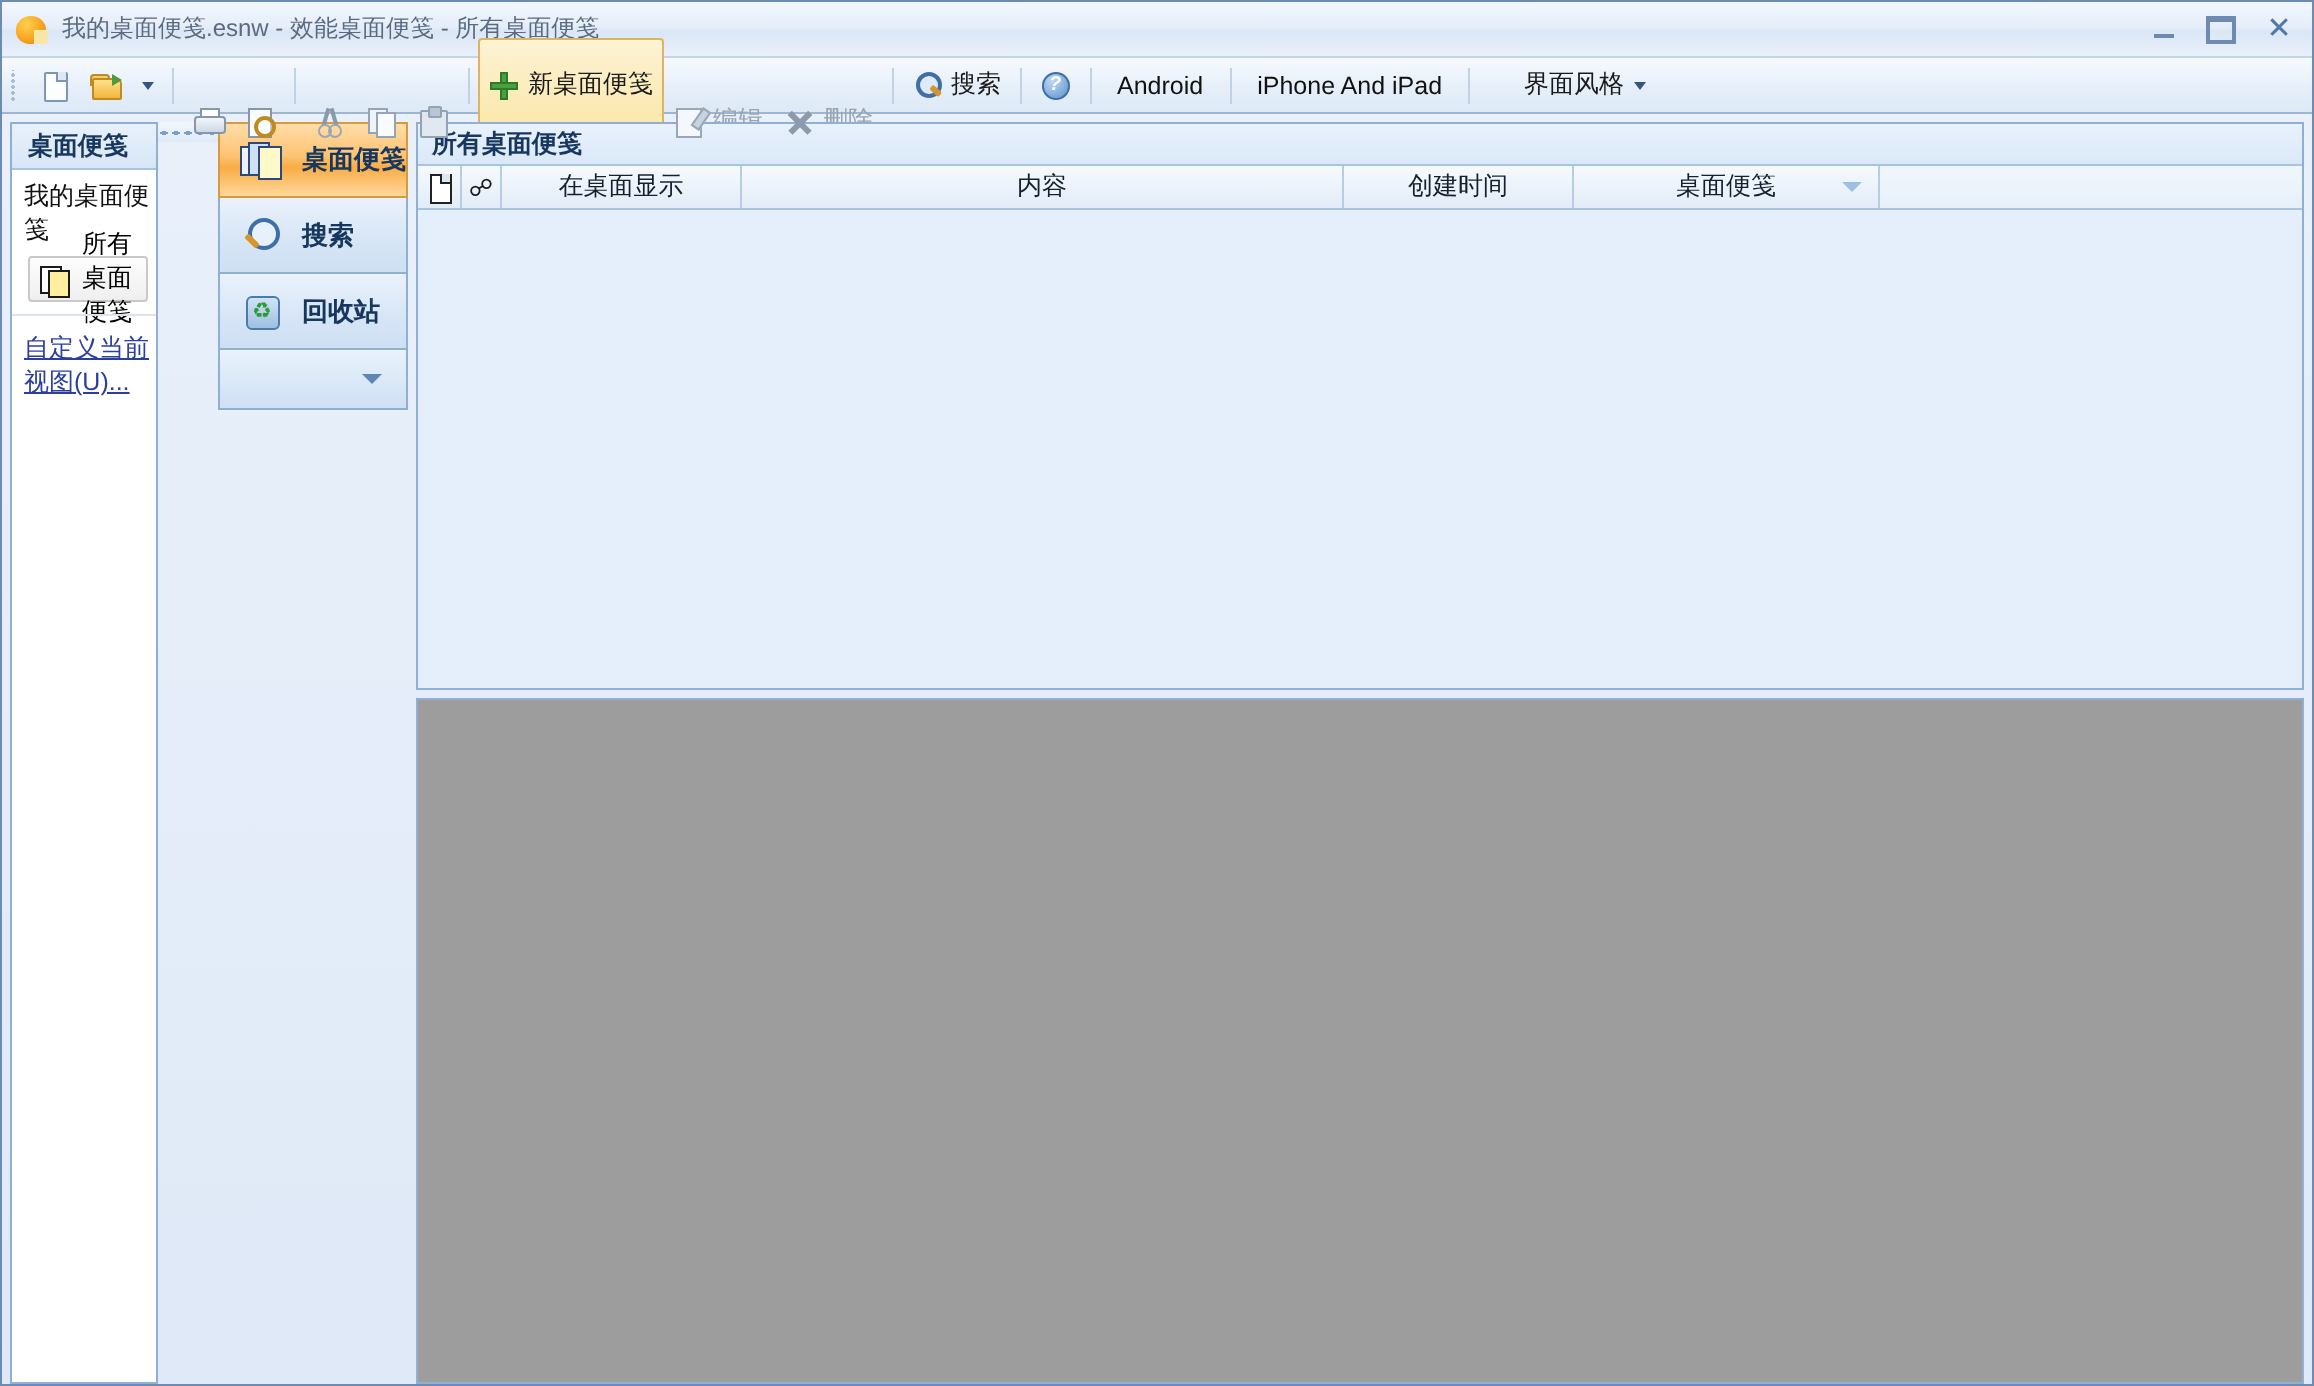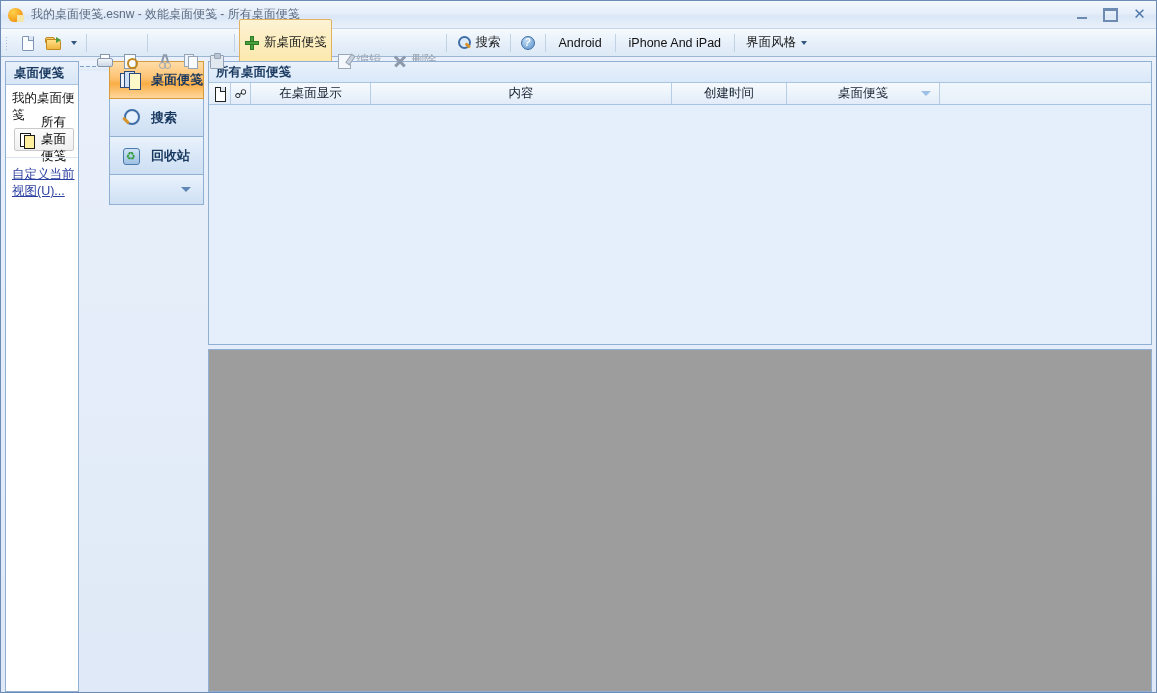--- a/index.html
+++ b/index.html
@@ -588,21 +588,21 @@
         </span>
     </div>
 
     <div class="tb-sep"></div>
 
     <div class="tb-text">Android</div>
     <div class="tb-sep"></div>
     <div class="tb-text">iPhone And iPad</div>
     <div class="tb-sep"></div>
     <div class="tb-btn">
-      <span class="lbl" style="margin-left:2px">界面风格</span>
+      <span class="lbl" style="margin-left:18px">界面风格</span>
       <span class="caret-down"></span>
     </div>
   </div>
 
   <div class="body-area">
 
     <div class="nav-pane">
       <div class="nav-top">
         <div class="nav-header">桌面便笺</div>
         <div class="nav-section-label">我的桌面便笺</div>

